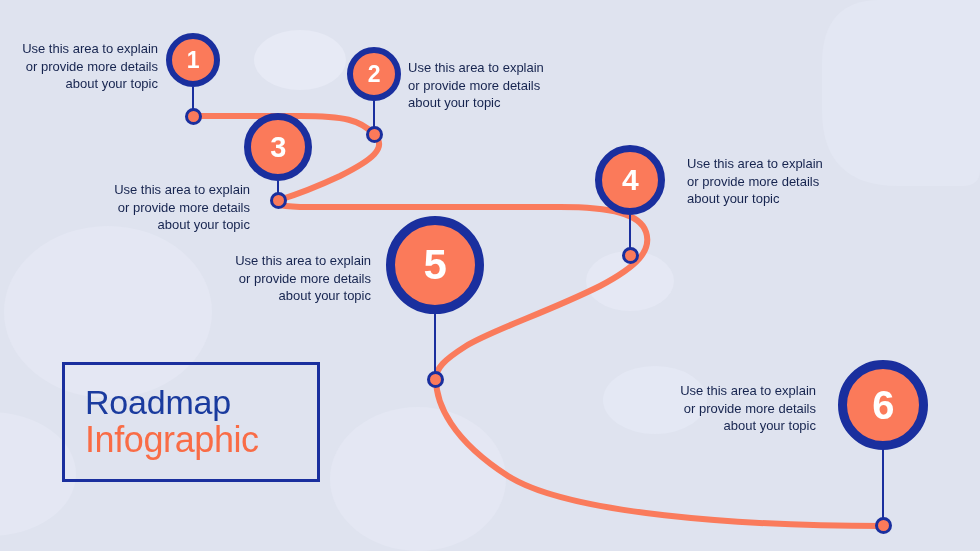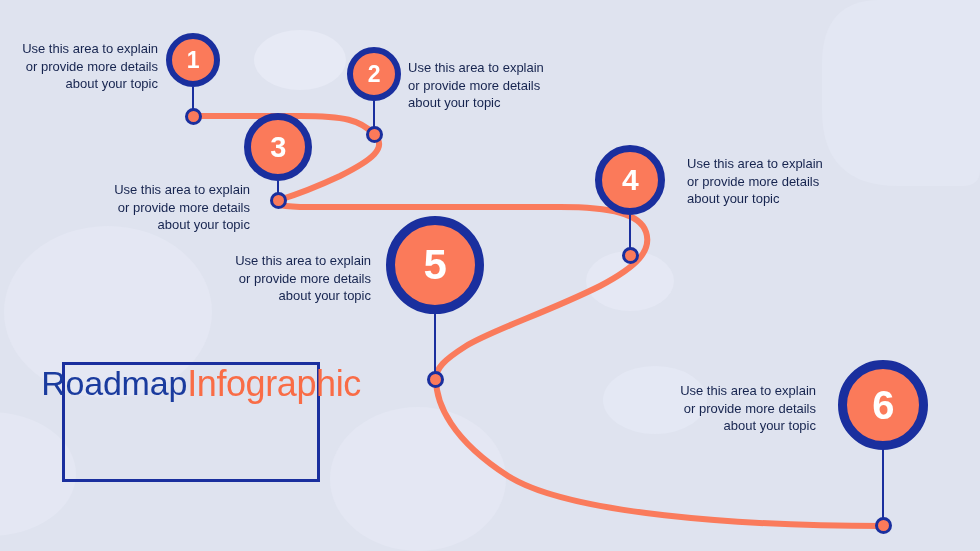--- a/index.html
+++ b/index.html
@@ -81,21 +81,21 @@
   
   #title-card {
     position: absolute;
     left: 62px;
     top: 362px;
     width: 258px;
     height: 120px;
     border: 3px solid #1a2f9e;
     box-sizing: border-box;
     display: flex;
-    flex-direction: row;
+    flex-direction: column;
     justify-content: center;
     padding-left: 20px;
   }
   #title-line-1 {
     font-size: 34px;
     color: #1a3b9e;
     line-height: 1.08;
     font-weight: normal;
     letter-spacing: -0.2px;
   }

